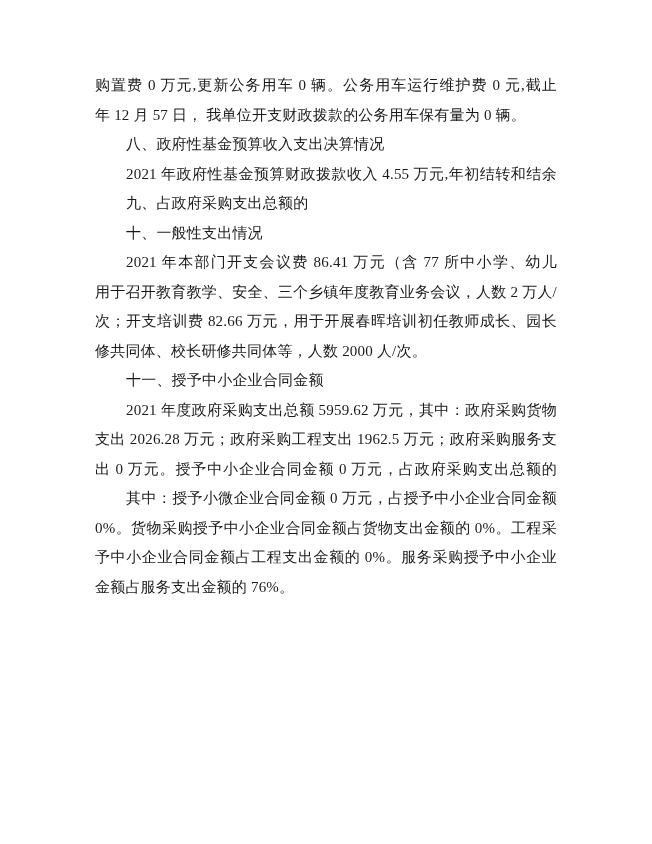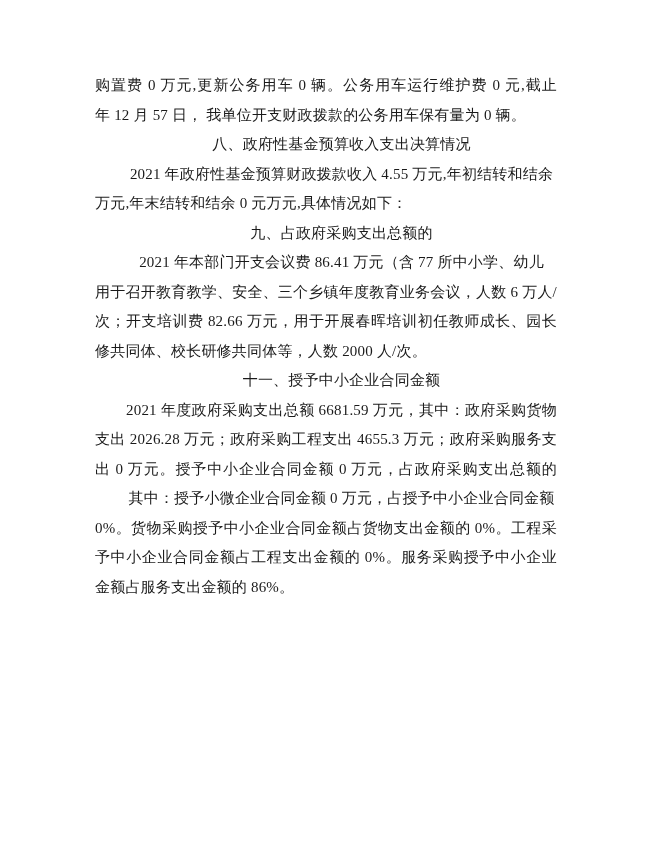--- a/index.html
+++ b/index.html
@@ -38,67 +38,69 @@
     overflow: hidden;
     white-space: normal;
     text-align: left;
   }
   
   .jf {
     text-align: justify;
     text-align-last: justify;
   }
   
-  .ind { text-indent: 31px; text-align: center; }
+  .ind { text-indent: 31px; }
 </style>
 </head>
 <body>
 
 <div class="page">
   <div class="doc">
 
     <div class="para">
       <div class="ln jf">购置费 0 万元,更新公务用车 0 辆。公务用车运行维护费 0 元,截止 2021</div>
       <div class="ln">年 12 月 57 日， 我单位开支财政拨款的公务用车保有量为 0 辆。</div>
     </div>
 
 
     <div class="para">
       <div class="ln ind">八、政府性基金预算收入支出决算情况</div>
     </div>
 
     <div class="para">
       <div class="ln jf ind">2021 年政府性基金预算财政拨款收入 4.55 万元,年初结转和结余 0</div>
-      <div class="ln">万元,年末结转和结余 0 元万元,具体情况如下：</div>
     </div>
 
     <div class="para">
       <div class="ln ind">九、占政府采购支出总额的</div>
     </div>
 
 
+    <div class="para">
+      <div class="ln ind">十、一般性支出情况</div>
+    </div>
 
     <div class="para">
       <div class="ln jf ind">2021 年本部门开支会议费 86.41 万元（含 77 所中小学、幼儿园），</div>
-      <div class="ln jf">用于召开教育教学、安全、三个乡镇年度教育业务会议，人数 6 万人/</div>
+      <div class="ln jf">用于召开教育教学、安全、三个乡镇年度教育业务会议，人数 2 万人/</div>
       <div class="ln jf">次；开支培训费 82.66 万元，用于开展春晖培训初任教师成长、园长研</div>
       <div class="ln">修共同体、校长研修共同体等，人数 2000 人/次。</div>
     </div>
 
     <div class="para">
       <div class="ln ind">十一、授予中小企业合同金额</div>
     </div>
 
     <div class="para">
-      <div class="ln jf ind">2021 年度政府采购支出总额 6681.59 万元，其中：政府采购货物</div>
-      <div class="ln jf">支出 2026.28 万元；政府采购工程支出 4655.3 万元；政府采购服务支</div>
+      <div class="ln jf ind">2021 年度政府采购支出总额 5959.62 万元，其中：政府采购货物</div>
+      <div class="ln jf">支出 2026.28 万元；政府采购工程支出 1962.5 万元；政府采购服务支</div>
       <div class="ln jf">出 0 万元。授予中小企业合同金额 0 万元，占政府采购支出总额的 0%。</div>
     </div>
 
     <div class="para">
       <div class="ln jf ind">其中：授予小微企业合同金额 0 万元，占授予中小企业合同金额的</div>
       <div class="ln jf">0%。货物采购授予中小企业合同金额占货物支出金额的 0%。工程采购授</div>
       <div class="ln jf">予中小企业合同金额占工程支出金额的 0%。服务采购授予中小企业合同</div>
-      <div class="ln">金额占服务支出金额的 86%。</div>
+      <div class="ln">金额占服务支出金额的 76%。</div>
     </div>
 
   </div>
 </div>
 
 </body></html>

